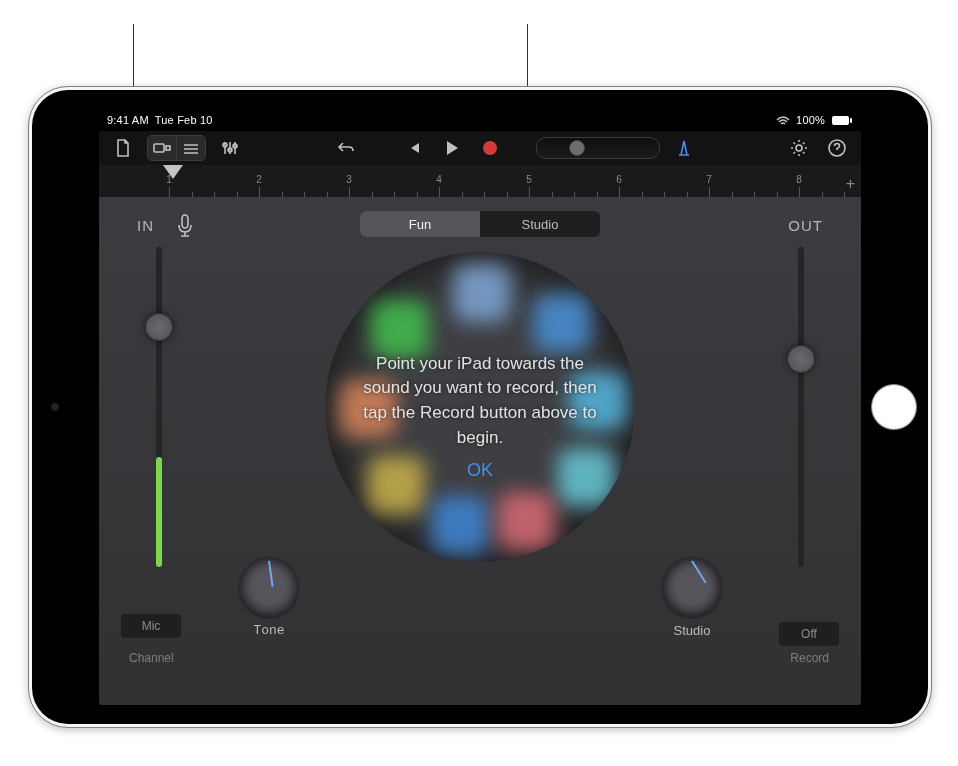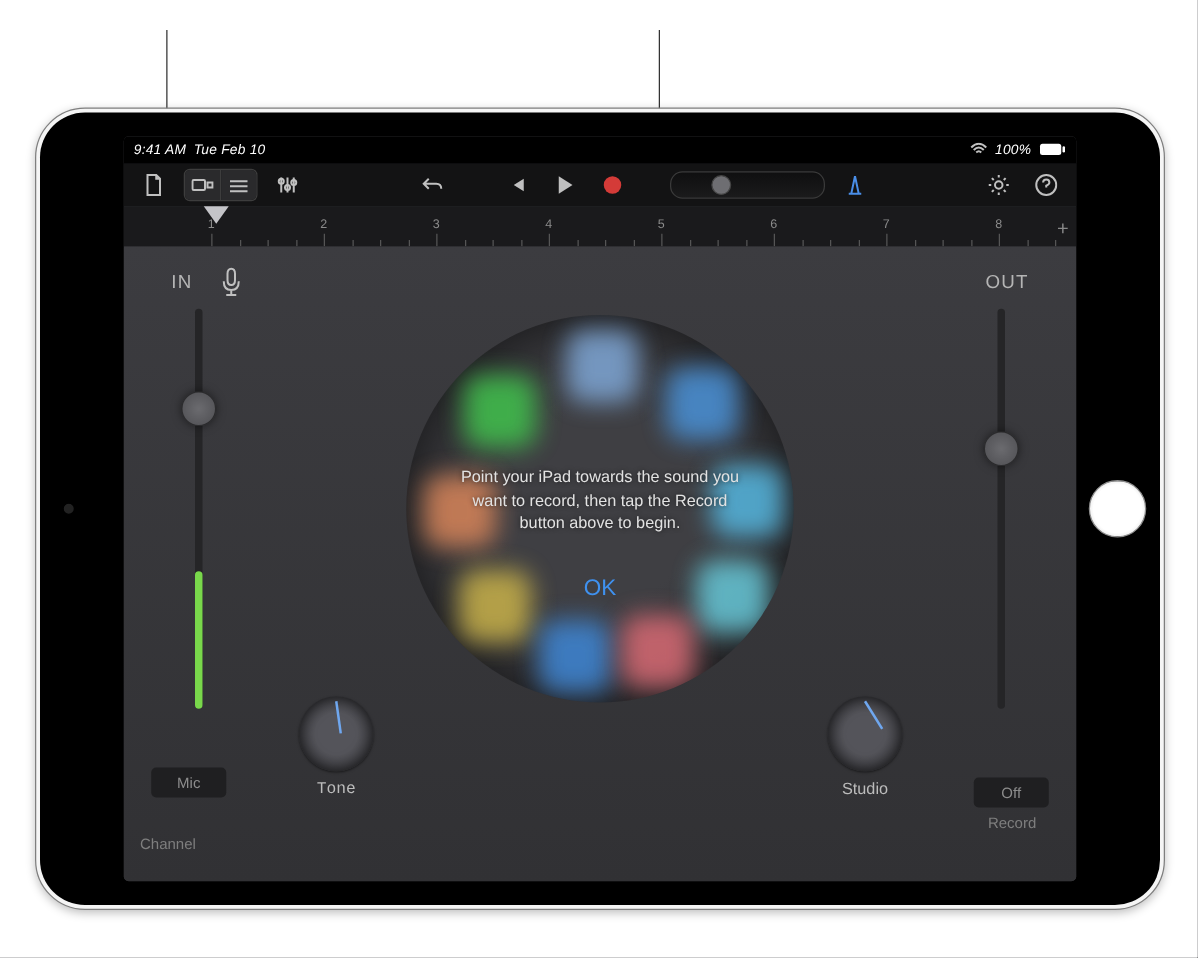--- a/index.html
+++ b/index.html
@@ -56,21 +56,21 @@
 .statusbar {
   position:absolute; left:0; right:0; top:0;
   height:22px;
   background:#000;
   color:#fff;
   font-size:11px;
   display:flex; align-items:center;
   padding:0 8px;
   letter-spacing:.2px;
 }
-.statusbar .sb-left, .statusbar .sb-right { display:flex; align-items:flex-start; gap:6px;font-style:italic; }
+.statusbar .sb-left, .statusbar .sb-right { display:flex; align-items:flex-end; gap:6px; }
 .statusbar .sb-right { margin-left:auto; }
 
 
 .toolbar {
   position:absolute; left:0; right:0; top:22px;
   height:34px;
   background:#131314;
   display:flex; align-items:center;
   padding:0 10px; gap:10px;
   color:#d9d9d9;
@@ -175,21 +175,21 @@
   background:radial-gradient(circle,#3f3f43 35%, #2f2f32 100%);
   box-shadow:inset 0 0 50px rgba(0,0,0,.6);
   overflow:hidden;
 }
 .blur-blob {
   position:absolute; width:58px; height:58px; border-radius:25%;
   filter:blur(10px); opacity:.85;
 }
 .wheel .msg {
   position:absolute; left:50%; top:48%; transform:translate(-50%,-50%);
-  width:240px; color:#e2e2e2; font-size:13px; text-align:center; line-height:1.45;
+  width:240px; color:#e2e2e2; font-size:17px; text-align:center; line-height:1.45;
   text-shadow:0 0 4px rgba(0,0,0,.6);
 }
 .wheel .ok {
   position:absolute; left:50%; top:67%; transform:translateX(-50%);
   color:#3f91ef; font-size:18px;
 }
 
 
 .rotary {
   position:absolute; width:60px; height:60px; border-radius:50%;
@@ -371,20 +371,24 @@
       <div class="main">
 
         <div class="lbl in-lbl">IN</div>
         <div class="mic-ico">
           <svg width="20" height="26">
               <path d="M10 3 Q13 3 13 7 V12 Q13 16 10 16 Q7 16 7 12 V7 Q7 3 10 3 M4 13 Q4 20 10 20 Q16 20 16 13 M10 20 V24 M6 24 H14" class="ico-stroke"></path>
             </svg>
         </div>
         <div class="lbl out-lbl">OUT</div>
 
+        <div class="segC">
+          <div class="sel">Fun</div>
+          <div>Studio</div>
+        </div>
 
         <div class="vslider in-slider">
           <div class="track"></div>
           <div class="fill"></div>
           <div class="knob" style="top:80px"></div>
         </div>
 
         <div class="vslider out-slider">
           <div class="track"></div>
           <div class="fill"></div>
@@ -409,21 +413,21 @@
           <div class="pointer" style="transform:translate(-50%,-100%) rotate(-8deg)"></div>
         </div>
         <div class="rotary-label" style="left:170px; top:426px;font-family:Liberation Mono, monospace;">Tone</div>
 
         <div class="rotary" style="left:563px; top:360px;">
           <div class="pointer" style="transform:translate(-50%,-100%) rotate(-32deg)"></div>
         </div>
         <div class="rotary-label" style="left:593px; top:426px;">Studio</div>
 
         <div class="pill" style="left:22px; top:417px;">Mic</div>
-        <div class="sublabel" style="left:13px; top:454px;margin-top:17px;">Channel</div>
+        <div class="sublabel" style="left:30px; top:454px;">Channel</div>
 
         <div class="pill" style="right:22px; top:425px;">Off</div>
         <div class="sublabel" style="right:32px; top:454px;">Record</div>
 
       </div>
 
     </div>
   </div>
 </div>
 

